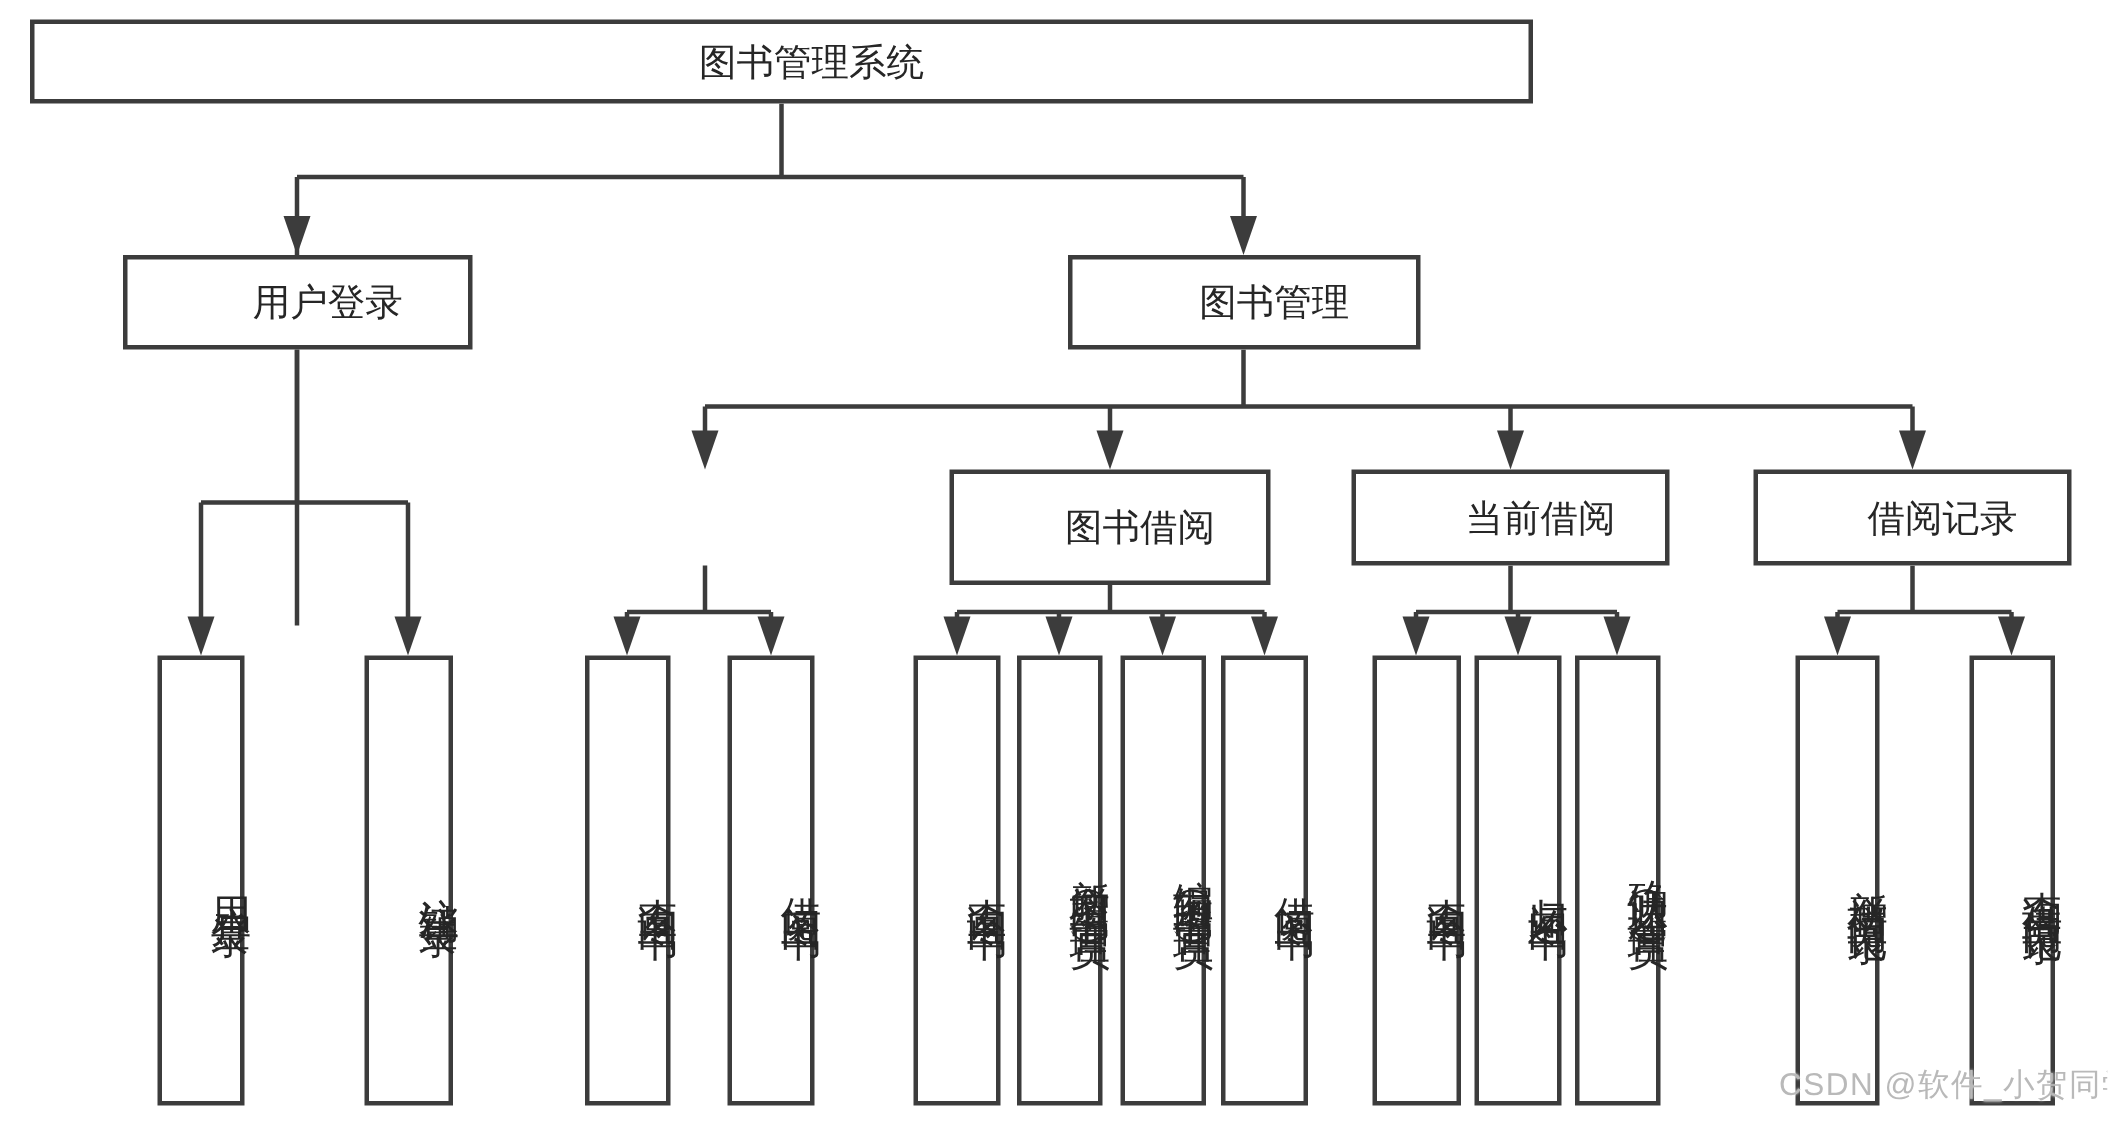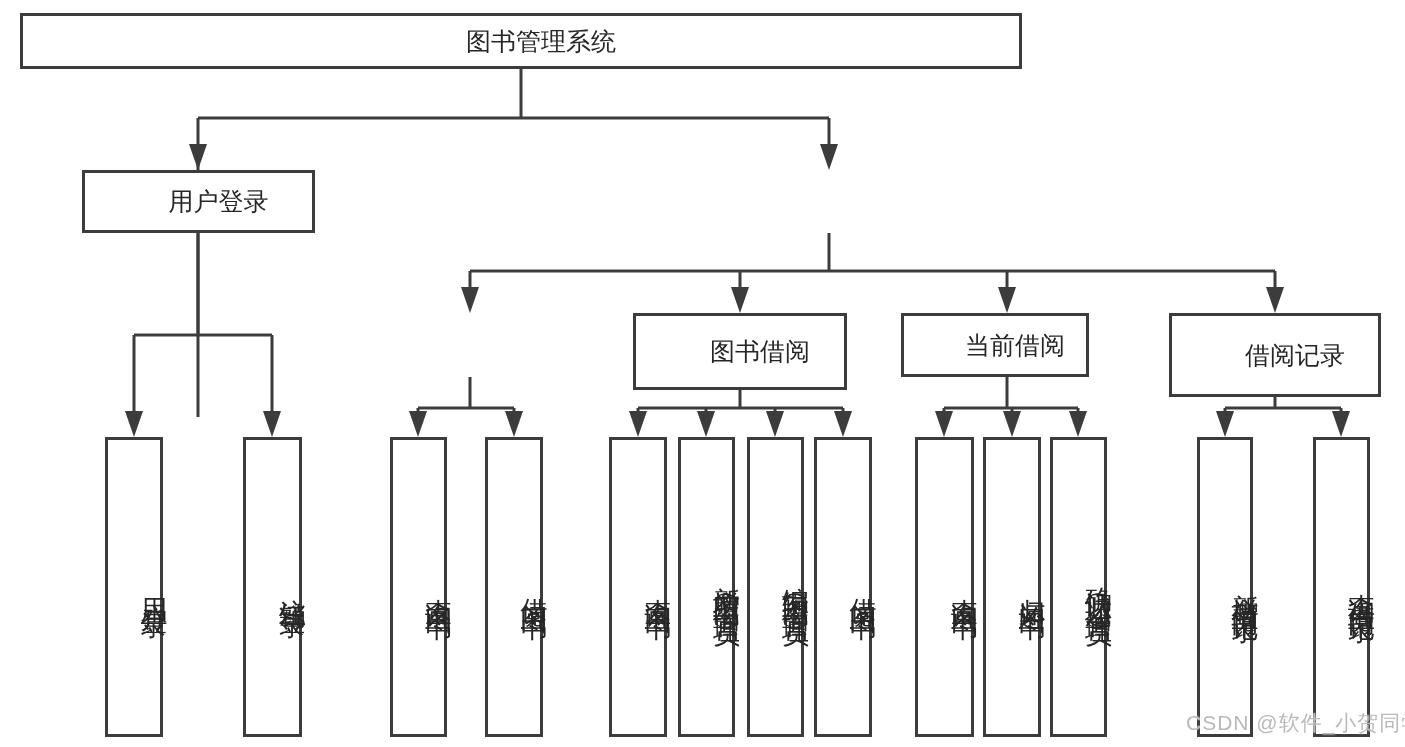--- a/index.html
+++ b/index.html
@@ -102,24 +102,25 @@
     <polygon points="1078,437 1069,411 1087,411"></polygon>
 
     <path d="M1275 377 V408 M1225 408 H1341 M1225 408 V417 M1341 408 V417"></path>
     <polygon points="1225,437 1216,411 1234,411"></polygon>
     <polygon points="1341,437 1332,411 1350,411"></polygon>
   </svg>
 
   <div class="node" style="left:20px; top:13px; width:1002px; height:56px;">图书管理系统</div>
 
   <div class="node" style="left:82px; top:170px; width:233px; height:63px;">用户登录</div>
+  <div class="node" style="left:712px; top:170px; width:235px; height:63px;">图书管理</div>
 
   <div class="node" style="left:633px; top:313px; width:214px; height:77px;">图书借阅</div>
-  <div class="node" style="left:901px; top:313px; width:188px; height:64px;">当前借阅</div>
-  <div class="node" style="left:1169px; top:313px; width:212px; height:84px;">借阅记录</div>
+  <div class="node" style="left:901px; top:313px; width:212px; height:64px;">当前借阅</div>
+  <div class="node" style="left:1169px; top:313px; width:212px; height:64px;">借阅记录</div>
 
   <div class="node v" style="left:105px; top:437px; width:58px; height:300px;">用户登录</div>
   <div class="node v" style="left:243px; top:437px; width:59px; height:300px;">注销登录</div>
 
   <div class="node v" style="left:390px; top:437px; width:57px; height:300px;">查询图书</div>
   <div class="node v" style="left:485px; top:437px; width:58px; height:300px;">借阅图书</div>
 
   <div class="node v" style="left:609px; top:437px; width:58px; height:300px;">查询图书</div>
   <div class="node v" style="left:678px; top:437px; width:57px; height:300px;">新增图书（管理员）</div>
   <div class="node v" style="left:747px; top:437px; width:57px; height:300px;">编辑图书（管理员）</div>

